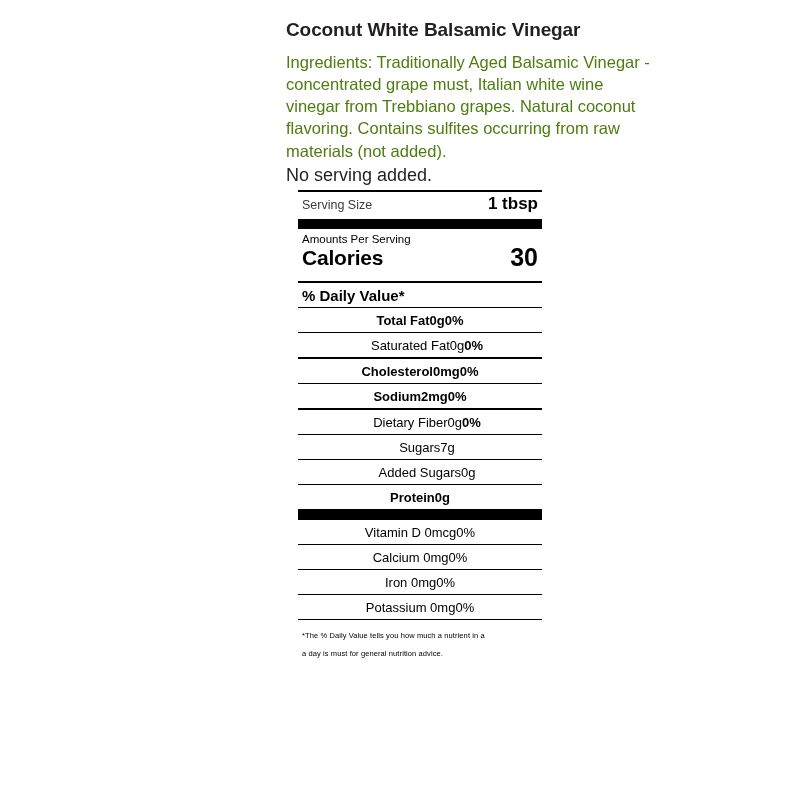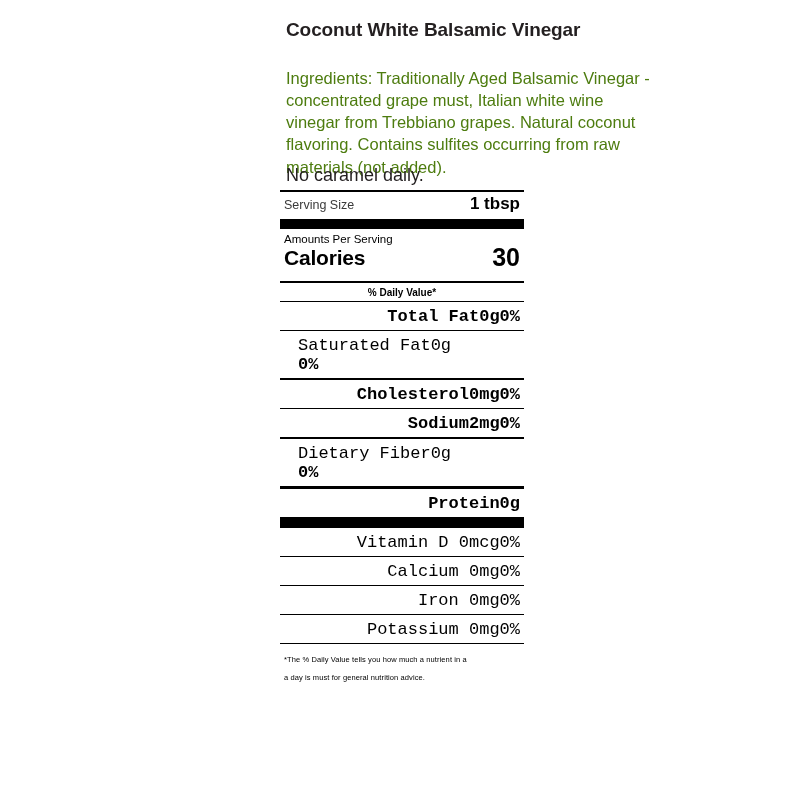--- a/index.html
+++ b/index.html
@@ -27,21 +27,21 @@
     position: absolute;
     left: 286px;
     top: 18px;
     width: 400px;
   }
   .product-title {
     font-size: 19px;
     font-weight: bold;
     letter-spacing: -0.1px;
     line-height: 1.3;
-    margin: 0 0 24px 0;
+    margin: 0 0 8px 0;
     color: #231f20;
   }
   .ingredients {
     font-size: 16.5px;
     line-height: 1.35;
     margin: 0;
     color: #4d7c0f;
     width: 372px;
   }
   .no-caramel {
@@ -49,37 +49,36 @@
     left: 286px;
     top: 165px;
     font-size: 18px;
     color: #231f20;
     margin: 0;
   }
 
   
   .nf {
     position: absolute;
-    left: 280px;
+    left: 298px;
     top: 190px;
     width: 244px;
     color: #000;
     font-family: "Liberation Sans", sans-serif;
   }
   .nf .rule-thin { border-bottom: 1px solid #000; }
   .nf .rule-med  { border-bottom: 2px solid #000; }
   .nf .bar-thick { height: 10px; background: #000; margin: 0; }
 
   .row {
     display: flex;
-    justify-content: flex-end;
+    justify-content: center;
     align-items: baseline;
     padding: 5px 4px 4px 4px;
-    font-size: 17px;
-    font-family: Liberation Mono, monospace;
+    font-size: 13px;
   }
   .row .left { white-space: nowrap; }
   .row .right { white-space: nowrap; }
 
   .serving-row {
     display: flex;
     justify-content: space-between;
     align-items: baseline;
     padding: 2px 4px 5px 4px;
     font-size: 12.5px;
@@ -103,49 +102,49 @@
     font-weight: bold;
     letter-spacing: -0.2px;
   }
   .cal-value {
     font-size: 25px;
     font-weight: bold;
     line-height: 1;
   }
 
   .dv-head {
-    text-align: center;
-    font-size: 10px;
+    text-align: left;
+    font-size: 15px;
     font-weight: bold;
     padding: 4px 4px 3px 4px;
   }
 
   .bold { font-weight: bold; }
-  .indent1 { padding-left: 18px; flex-direction: column; }
+  .indent1 { padding-left: 18px; }
 
   .footnote {
     font-size: 7.5px;
     line-height: 2.35;
     padding: 7px 4px 0 4px;
     color: #000;
     letter-spacing: 0.1px;
   }
   .footnote div { white-space: nowrap; }
 </style>
 </head>
 <body>
 
 <div class="page">
 
   <div class="product-block">
     <h1 class="product-title">Coconut White Balsamic Vinegar</h1>
     <p class="ingredients">Ingredients: Traditionally Aged Balsamic Vinegar -concentrated grape must, Italian white wine vinegar from Trebbiano grapes. Natural coconut flavoring. Contains sulfites occurring from raw materials (not added).</p>
   </div>
 
-  <p class="no-caramel">No caramel daily.</p>
+  <p class="no-caramel">No serving added.</p>
 
   <div class="nf">
 
     <div class="rule-med"></div>
 
     <div class="serving-row">
       <span class="left">Serving Size</span>
       <span class="right">1 tbsp</span>
     </div>
 
@@ -184,21 +183,29 @@
           <span class="left bold">Sodium<span>2mg</span></span>
           <span class="right bold">0%</span>
         </div>
         <div class="rule-thin"></div>
         <div class="rule-thin"></div>
         <div class="row indent1">
           <span class="left">Dietary Fiber<span>0g</span></span>
           <span class="right bold">0%</span>
         </div>
         <div class="rule-thin"></div>
-        <div class="rule-thin"></div>
+        <div class="row indent1">
+          <span class="left">Sugars<span>7g</span></span>
+          <span class="right bold"></span>
+        </div>
+        <div class="rule-thin"></div>
+        <div class="row indent1">
+          <span class="left">Added Sugars<span>0g</span></span>
+          <span class="right bold"></span>
+        </div>
         <div class="rule-thin"></div>
         <div class="row">
           <span class="left bold">Protein<span>0g</span></span>
           <span class="right bold"></span>
         </div>
         <div class="rule-thin"></div>
       </div>
 
     <div class="bar-thick"></div>
 

